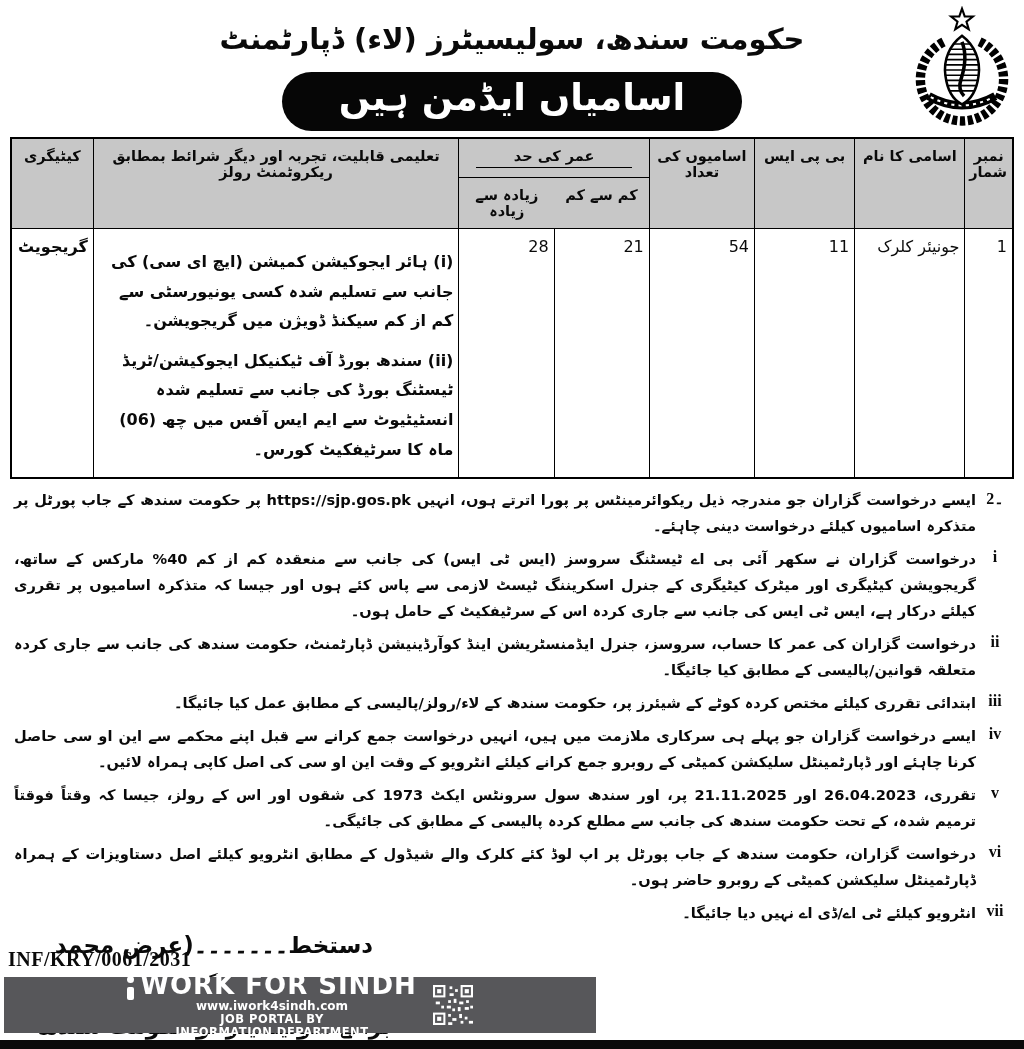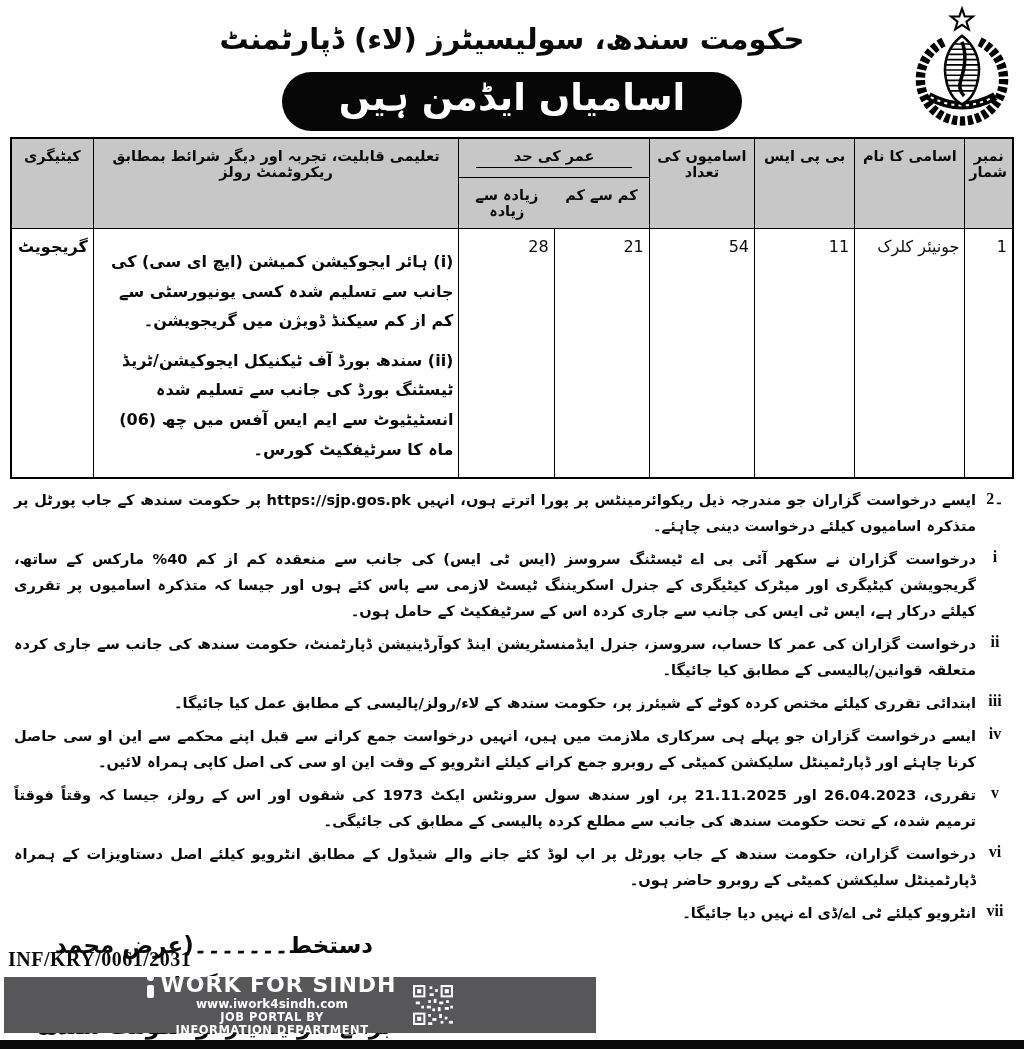--- a/index.html
+++ b/index.html
@@ -123,21 +123,21 @@
     height:56px;
     background:#57575a;
     direction:ltr;
     display:flex;
     align-items:center;
     justify-content:center;
     gap:16px;
     color:#fff;
   }
   .fb-text{ text-align:center; line-height:1.12; }
-  .fb-brand{ font-size:22px; font-weight:bold; letter-spacing:1px; display:flex; align-items:flex-end; justify-content:center; gap:6px;}
+  .fb-brand{ font-size:26px; font-weight:bold; letter-spacing:1px; display:flex; align-items:flex-end; justify-content:center; gap:6px;}
   .fb-i{ position:relative; width:7px; height:20px; display:inline-block; }
   .fb-i .dot{ position:absolute; top:-4px; left:0; width:7px; height:7px; border-radius:50%; background:#fff; }
   .fb-i .bar{ position:absolute; bottom:0; left:0; width:7px; height:13px; background:#fff; border-radius:2px; }
   .fb-url{ font-size:12px; font-weight:bold; }
   .fb-line{ font-size:11.5px; font-weight:bold; letter-spacing:0.5px; }
   .fb-qr{ width:40px; height:40px; }
 
   .bottom-bar{
     position:absolute;
     left:0; right:0; bottom:0;
@@ -243,21 +243,21 @@
       <div class="note">
         <span class="marker">iv</span>
         <div class="note-text">ایسے درخواست گزاران جو پہلے ہی سرکاری ملازمت میں ہیں، انہیں درخواست جمع کرانے سے قبل اپنے محکمے سے این او سی حاصل کرنا چاہئے اور ڈپارٹمینٹل سلیکشن کمیٹی کے روبرو جمع کرانے کیلئے انٹرویو کے وقت این او سی کی اصل کاپی ہمراہ لائیں۔</div>
       </div>
       <div class="note">
         <span class="marker">v</span>
         <div class="note-text">تقرری، 26.04.2023 اور 21.11.2025 پر، اور سندھ سول سرونٹس ایکٹ 1973 کی شقوں اور اس کے رولز، جیسا کہ وقتاً فوقتاً ترمیم شدہ، کے تحت حکومت سندھ کی جانب سے مطلع کردہ پالیسی کے مطابق کی جائیگی۔</div>
       </div>
       <div class="note">
         <span class="marker">vi</span>
-        <div class="note-text">درخواست گزاران، حکومت سندھ کے جاب پورٹل پر اپ لوڈ کئے جانے والے شیڈول کے مطابق انٹرویو کیلئے اصل دستاویزات کے ہمراہ ڈپارٹمینٹل سلیکشن کمیٹی کے روبرو حاضر ہوں۔</div>
+        <div class="note-text">درخواست گزاران، حکومت سندھ کے جاب پورٹل پر اپ لوڈ کئے کلرک والے شیڈول کے مطابق انٹرویو کیلئے اصل دستاویزات کے ہمراہ ڈپارٹمینٹل سلیکشن کمیٹی کے روبرو حاضر ہوں۔</div>
       </div>
       <div class="note">
         <span class="marker">vii</span>
         <div class="note-text">انٹرویو کیلئے ٹی اے/ڈی اے نہیں دیا جائیگا۔</div>
       </div>
     </div>
   </div>
 
   <div class="signature">
     <div class="sig-line1">دستخط۔۔۔۔۔۔۔(عرض محمد سانگی)</div>

